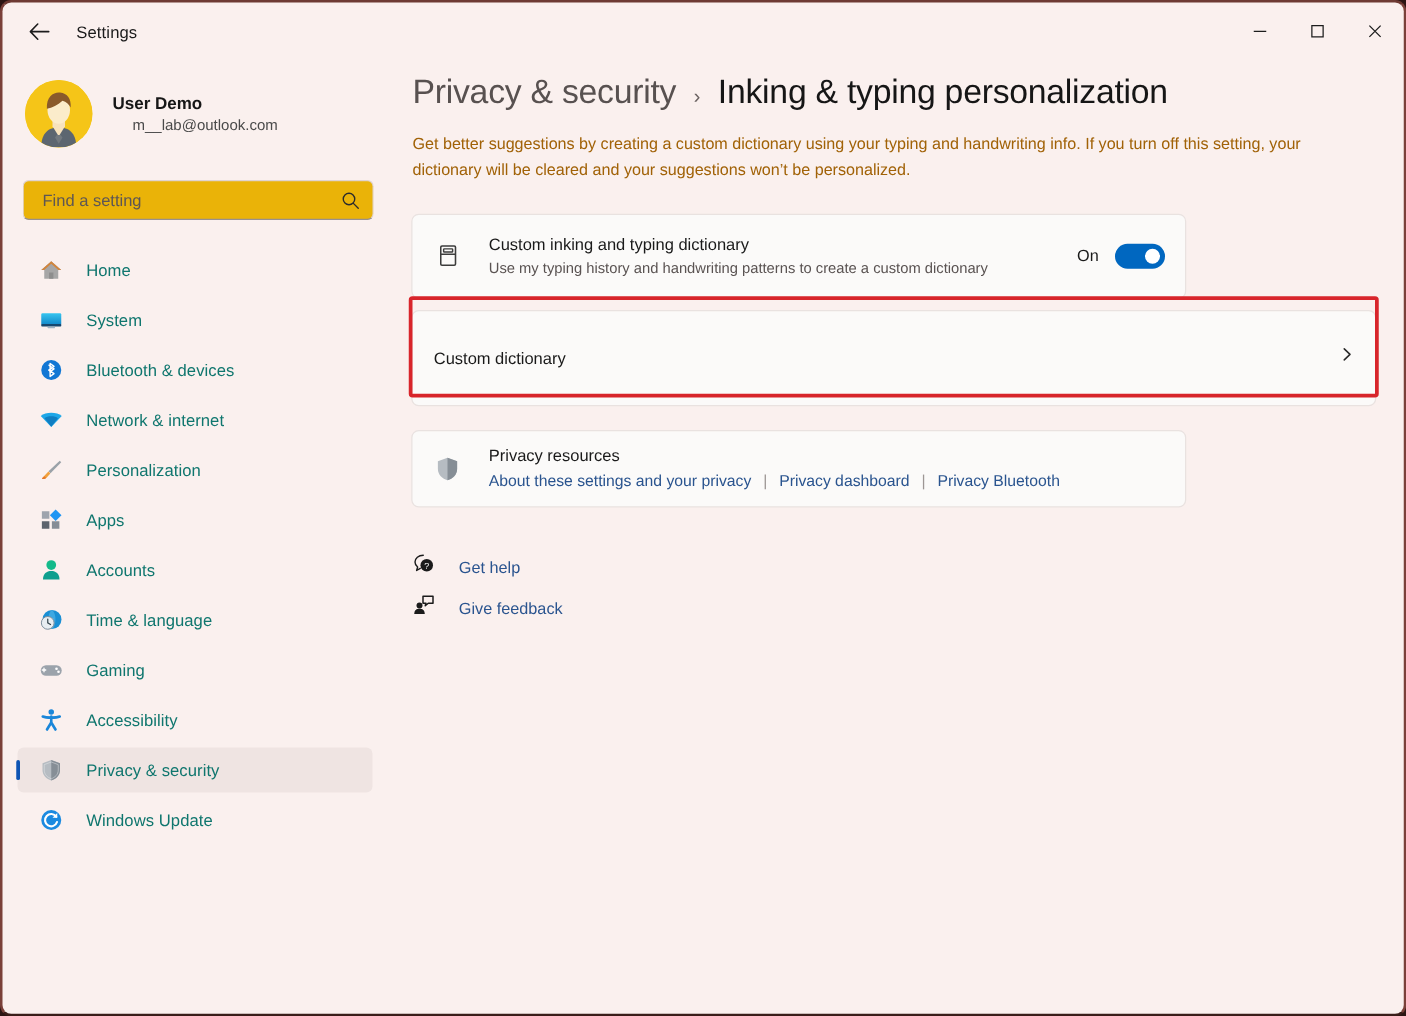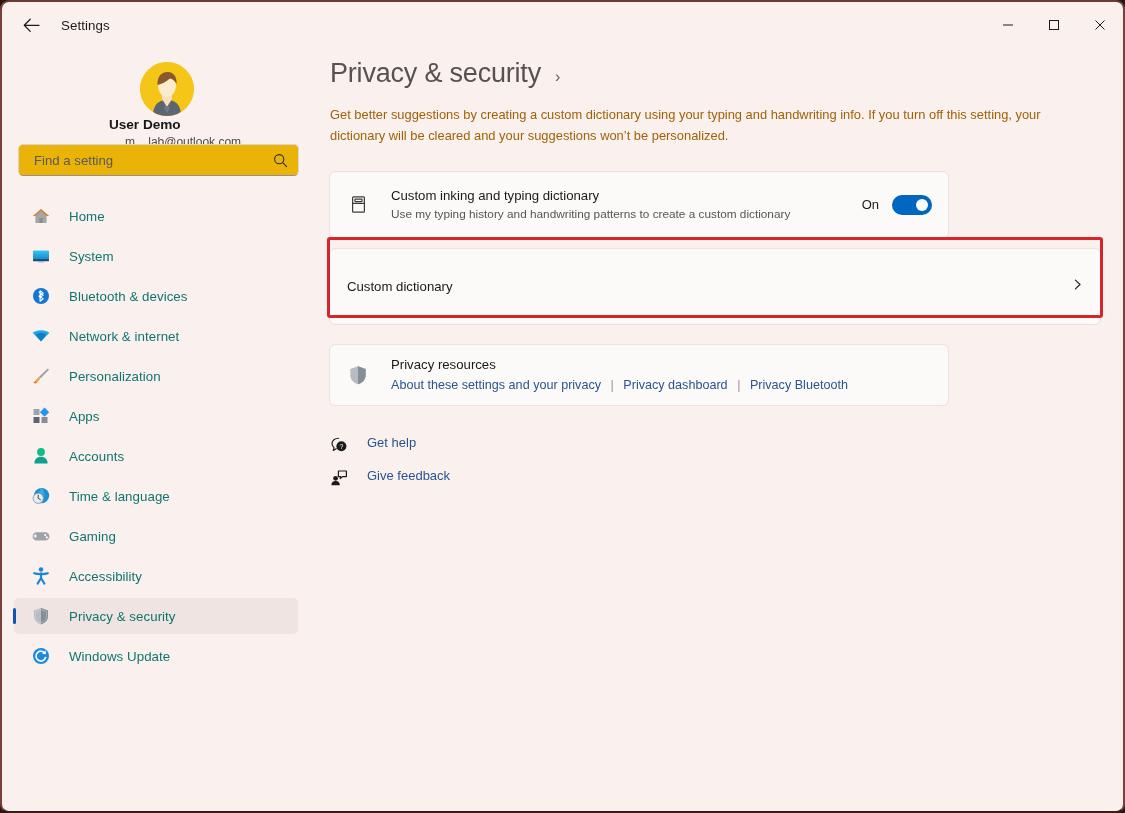--- a/index.html
+++ b/index.html
@@ -71,21 +71,20 @@
     width: 312px;
     bottom: 0;
     box-sizing: border-box;
   }
   #profile {
     display: flex;
     align-items: center;
     margin: 14px 0 0 18px;
     height: 58px;
     cursor: pointer;
-    flex-direction: column;
   }
   #avatar {
     width: 54px; height: 54px;
     border-radius: 50%;
     background: #f5c518;
     overflow: hidden;
     position: relative;
     flex: none;
   }
   #profile-text { margin-left: 16px; }
@@ -305,21 +304,21 @@
     cursor: pointer;
   }
   .divider {
     color: #9d9694;
     margin: 0 6px;
   }
 
   #helplinks { margin: 29px 0 0 15px; }
   .help-item {
     display: flex;
-    align-items: flex-start;
+    align-items: flex-end;
     height: 26px;
     margin-bottom: 7px;
     cursor: pointer;
     width: max-content;
   }
   .help-icon {
     width: 20px; height: 20px;
     flex: none;
     display: flex; align-items: center; justify-content: center;
   }
@@ -533,20 +532,21 @@
       </div>
 
     </div>
   </div>
 
   <div id="content">
 
     <div id="breadcrumb">
       <span id="crumb-parent">Privacy &amp; security</span>
       <span id="crumb-sep">›</span>
+      <span id="crumb-current">Inking &amp; typing personalization</span>
     </div>
 
     <div id="page-desc">Get better suggestions by creating a custom dictionary using your typing and handwriting info. If you turn off this setting, your dictionary will be cleared and your suggestions won’t be personalized.</div>
 
     <div class="card" id="card-toggle">
       <span class="card-icon">
         <svg width="19" height="19" viewBox="0 0 19 19">
           <rect x="3.6" y="1.8" width="11.8" height="15.4" rx="1" fill="none" stroke="#3c3c3c" stroke-width="1.25"></rect>
           <rect x="5.9" y="4.1" width="7.2" height="2.5" rx=".5" fill="none" stroke="#3c3c3c" stroke-width="1.15"></rect>
           <path d="M3.6 8.4 L15.4 8.4" stroke="#3c3c3c" stroke-width="1.1"></path>

